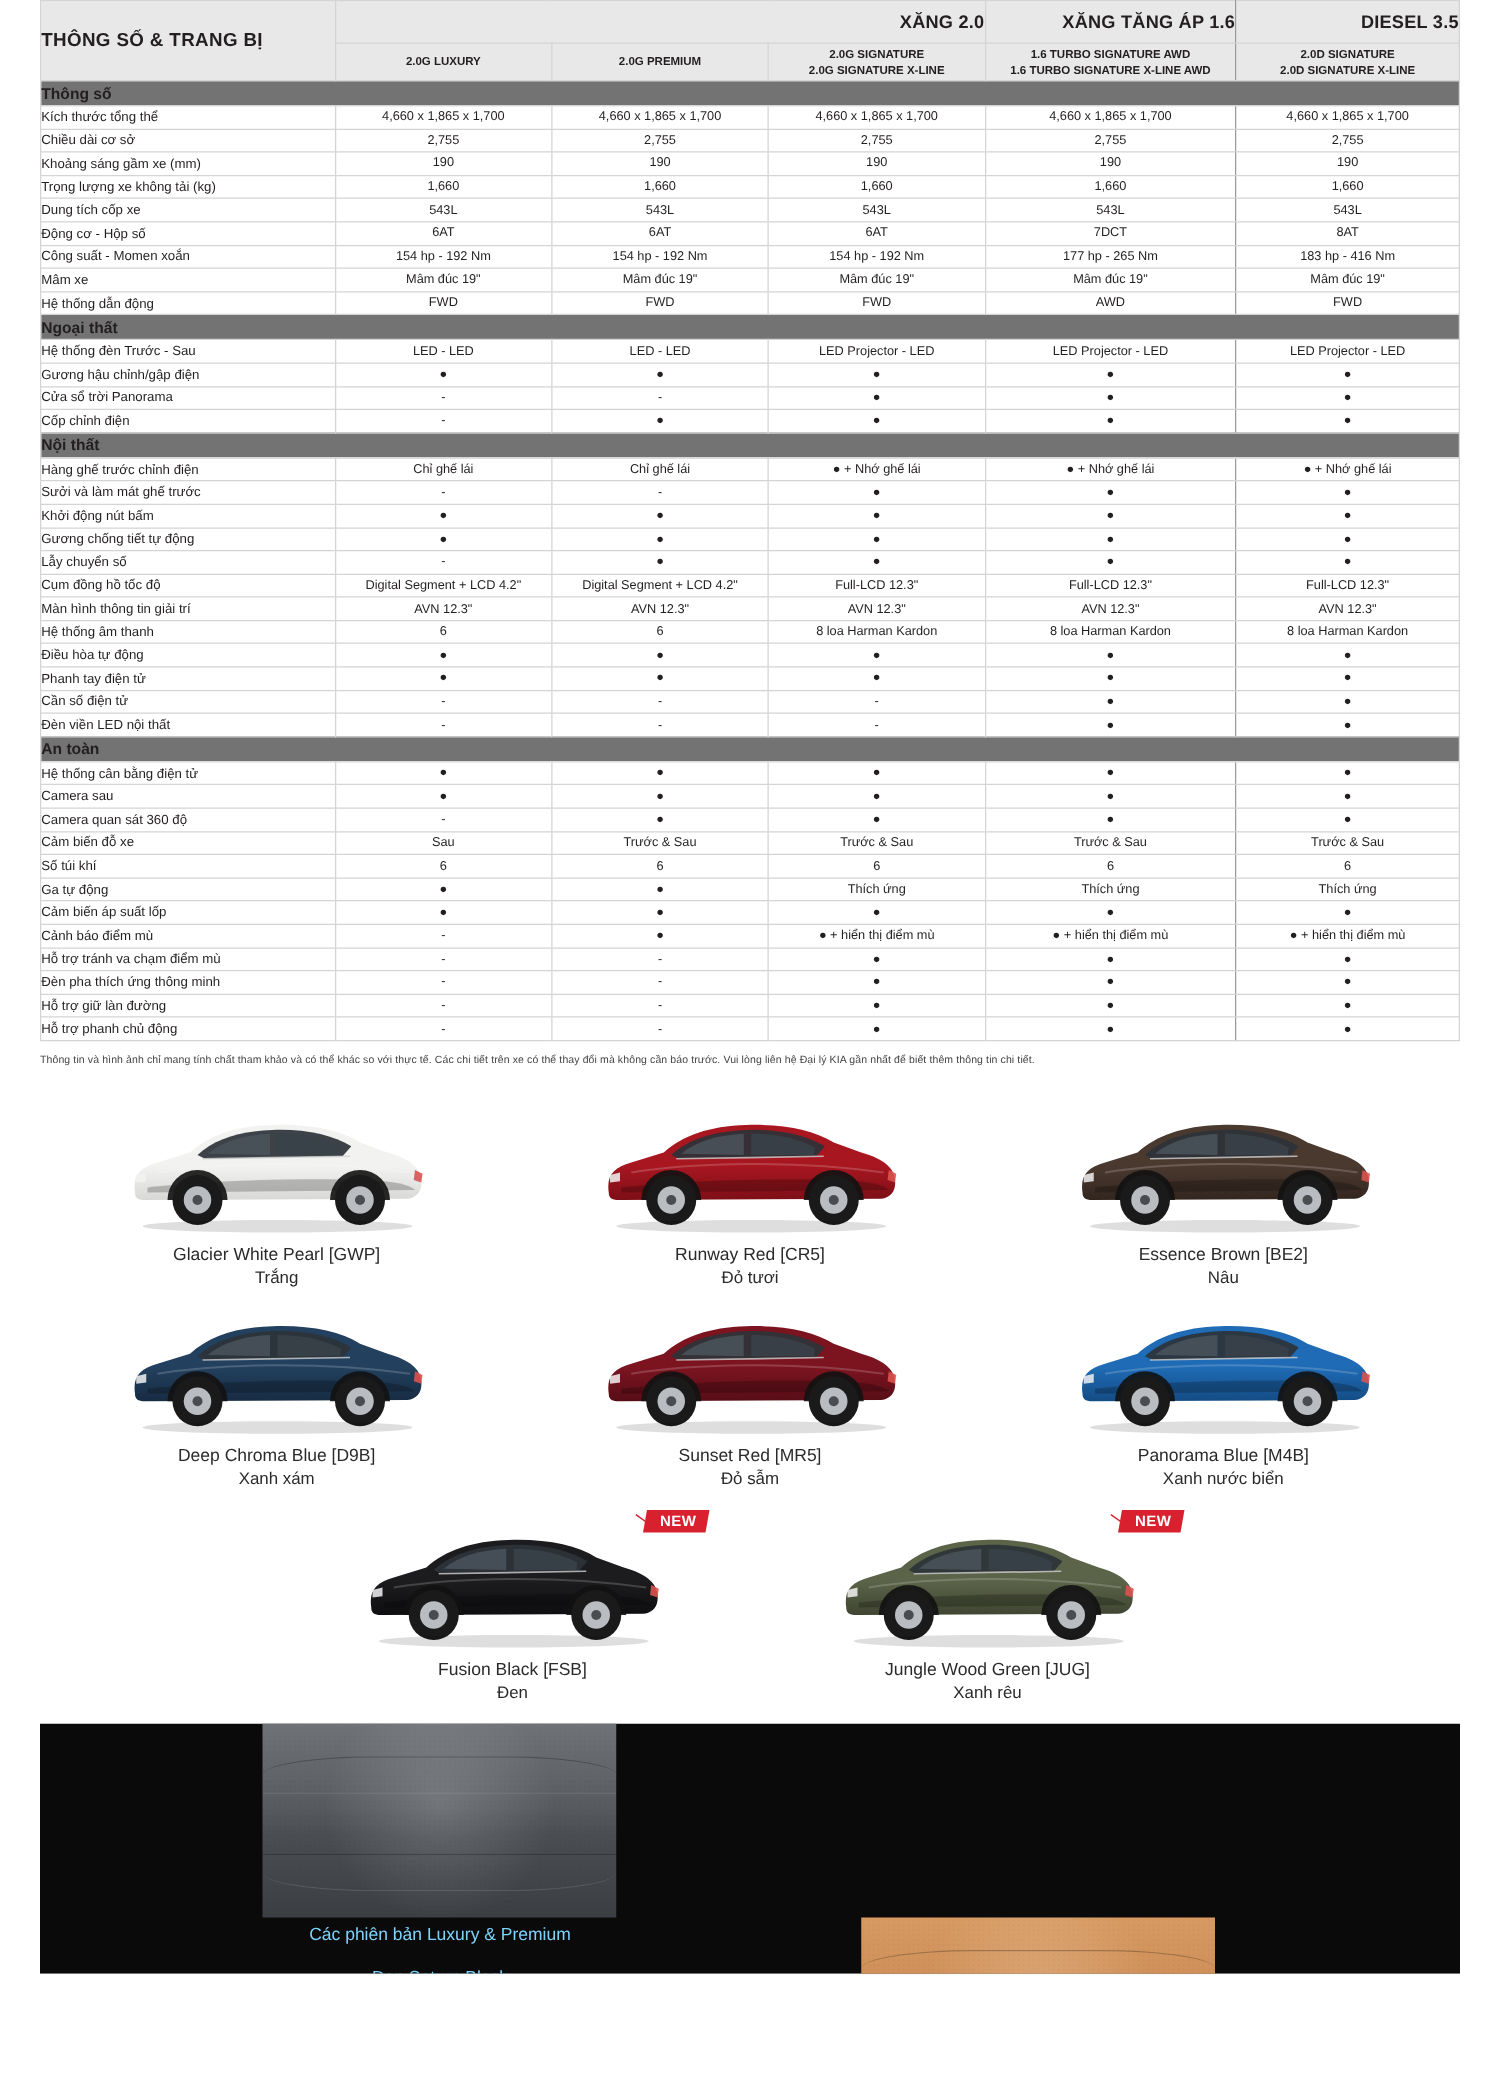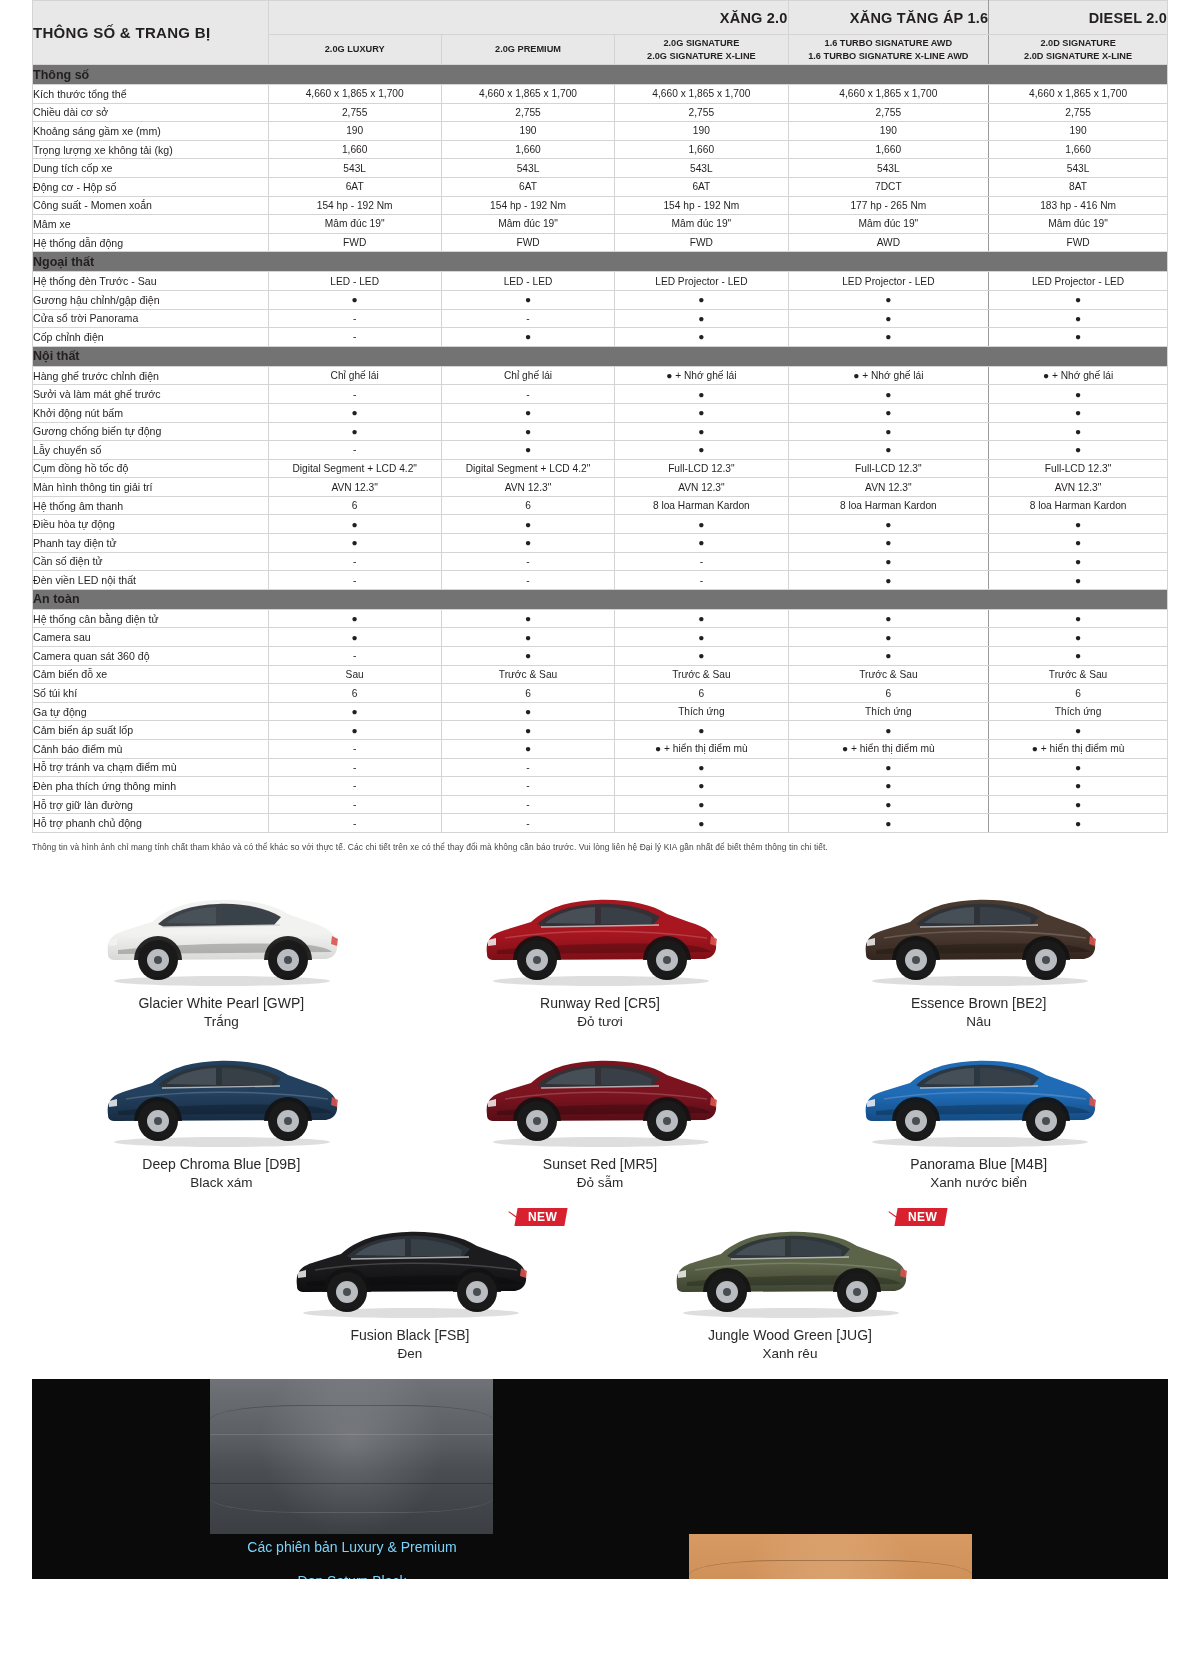--- a/index.html
+++ b/index.html
@@ -205,21 +205,21 @@
         <col class="col-v">
         <col class="col-v">
         <col class="col-v4">
         <col class="col-v5">
     </colgroup>
     <thead>
       <tr>
         <td class="hdr-title-cell" rowspan="2">THÔNG SỐ &amp; TRANG BỊ</td>
         <td class="hdr-main" colspan="3">XĂNG 2.0</td>
         <td class="hdr-main thick-l thick-r">XĂNG TĂNG ÁP 1.6</td>
-        <td class="hdr-main">DIESEL 2.0</td>
+        <td class="hdr-main">DIESEL 3.5</td>
       </tr>
       <tr>
         <td class="hdr-sub">
           <div>2.0G LUXURY</div>
         </td>
         <td class="hdr-sub">
           <div>2.0G PREMIUM</div>
         </td>
         <td class="hdr-sub">
           <div>2.0G SIGNATURE</div>
@@ -367,21 +367,21 @@
         </tr>
         <tr class="data">
           <td class="lbl">Khởi động nút bấm</td>
           <td class="val">●</td>
           <td class="val">●</td>
           <td class="val">●</td>
           <td class="val thick-l thick-r">●</td>
           <td class="val">●</td>
         </tr>
         <tr class="data">
-          <td class="lbl">Gương chống biến tự động</td>
+          <td class="lbl">Gương chống tiết tự động</td>
           <td class="val">●</td>
           <td class="val">●</td>
           <td class="val">●</td>
           <td class="val thick-l thick-r">●</td>
           <td class="val">●</td>
         </tr>
         <tr class="data">
           <td class="lbl">Lẫy chuyển số</td>
           <td class="val">-</td>
           <td class="val">●</td>
@@ -676,21 +676,21 @@
               <circle cx="62" cy="80" r="4" fill="#4a4d50"></circle>
               <circle cx="192" cy="80" r="20" fill="#1a1a1a"></circle>
               <circle cx="192" cy="80" r="11" fill="#b9bcc0"></circle>
               <circle cx="192" cy="80" r="4" fill="#4a4d50"></circle>
               <path d="M236,56 l6,3 -1,7 -6,-2 Z" fill="#d9534f" opacity="0.9"></path>
               <path d="M13,60 l8,-2 0,7 -8,1 Z" fill="#f2f2f2" opacity="0.85"></path>
               <ellipse cx="126" cy="101" rx="108" ry="5" fill="#000" opacity="0.13"></ellipse>
             </svg>
           </div>
           <div class="car-name">Deep Chroma Blue [D9B]</div>
-          <div class="car-sub">Black xám</div>
+          <div class="car-sub">Xanh xám</div>
         </div>
         <div class="swatch">
           <div class="car-wrap">
             <svg width="250" height="108" viewBox="0 0 250 108">
               <defs>
                 <linearGradient id="g570d16" x1="0" y1="0" x2="0" y2="1">
                   <stop offset="0%" stop-color="#7c1420"></stop>
                   <stop offset="55%" stop-color="#7c1420"></stop>
                   <stop offset="100%" stop-color="#570d16"></stop>
                 </linearGradient>

